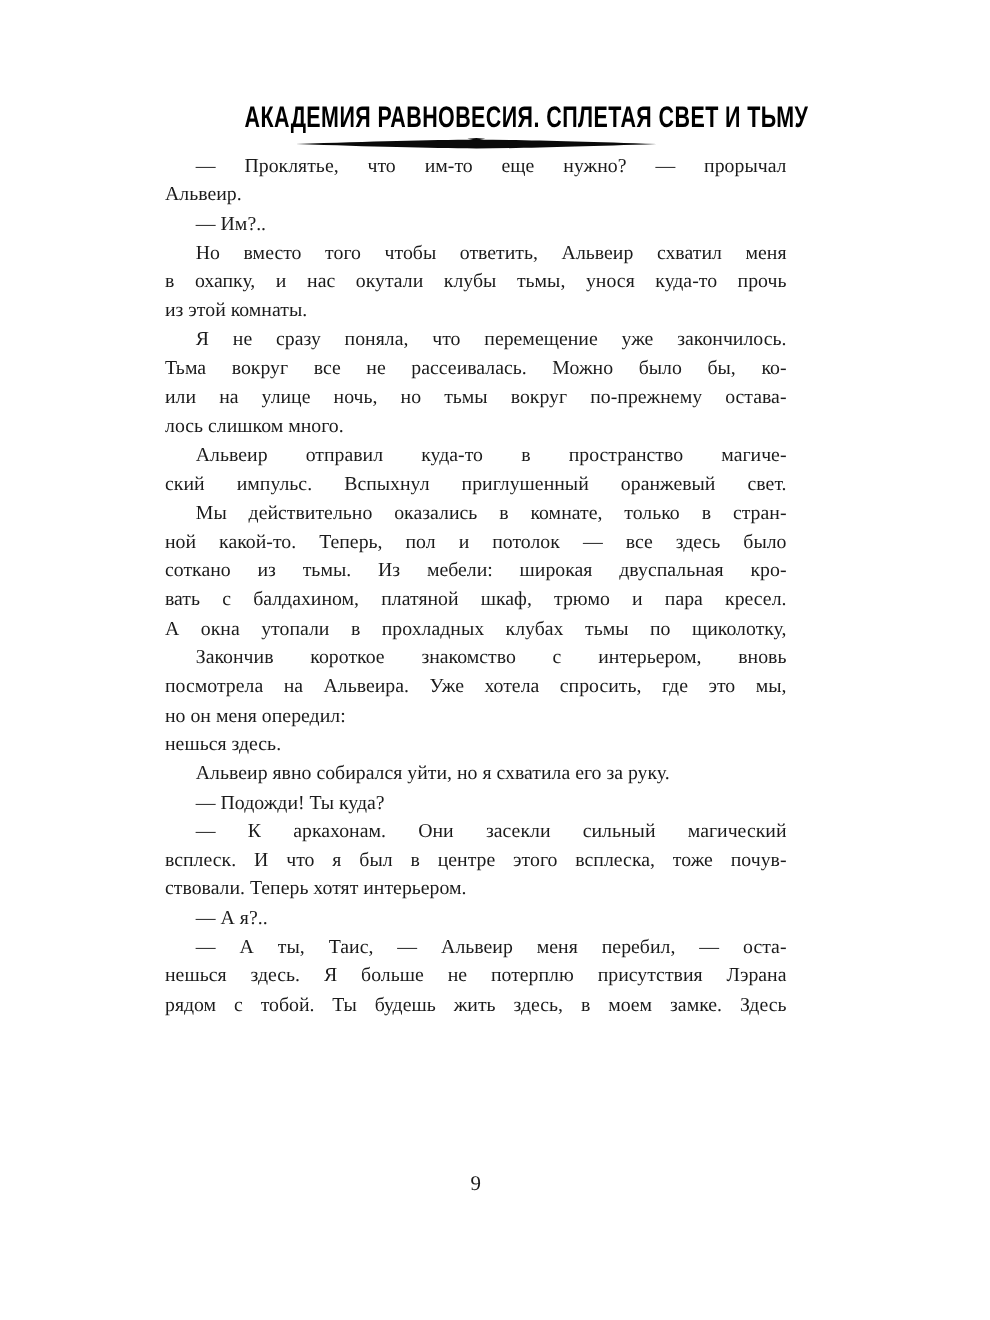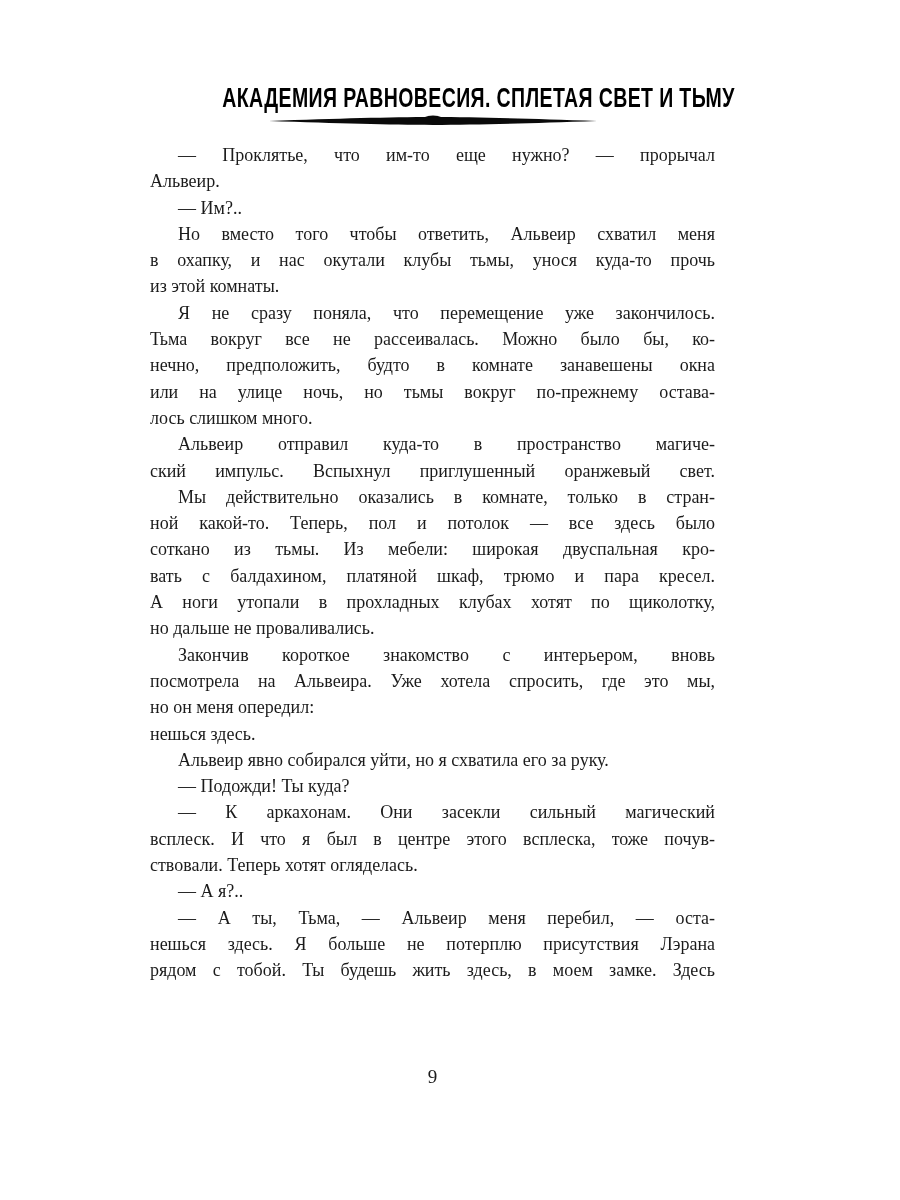--- a/index.html
+++ b/index.html
@@ -11,21 +11,21 @@
     position: relative;
     width: 900px;
     height: 1200px;
     background: var(--bg, #ffffff);
     overflow: hidden;
     font-family: "Liberation Serif", serif;
   }
   .content {
     position: absolute;
     left: 150px;
-    top: 82px;
+    top: 92px;
     width: 565px;
   }
   .running-head {
     text-align: center;
     white-space: nowrap;
     color: var(--header-color, #000000);
   }
   .running-head .title-inner {
     display: inline-block;
     font-family: "Liberation Sans", sans-serif;
@@ -34,21 +34,20 @@
     letter-spacing: 0.5px;
     transform: scale(0.78, 1.08);
     transform-origin: center top;
   }
   .ornament-wrap {
     margin-top: 4px;
     text-align: center;
     line-height: 0;
   }
   .body-text {
-    margin-top: 15px;
     font-size: 18px;
     line-height: 26.3px;
     color: var(--text-color, #1b1b1b);
   }
   .body-text .line {
     height: 26.3px;
     overflow: hidden;
     text-align: justify;
     text-align-last: justify;
   }
@@ -88,41 +87,39 @@
 
     <div class="body-text">
         <div class="line indent">— Проклятье, что им-то еще нужно? — прорычал</div>
         <div class="line last">Альвеир.</div>
         <div class="line indent last">— Им?..</div>
         <div class="line indent">Но вместо того чтобы ответить, Альвеир схватил меня</div>
         <div class="line">в охапку, и нас окутали клубы тьмы, унося куда-то прочь</div>
         <div class="line last">из этой комнаты.</div>
         <div class="line indent">Я не сразу поняла, что перемещение уже закончилось.</div>
         <div class="line">Тьма вокруг все не рассеивалась. Можно было бы, ко-</div>
-        <div class="line">нечно, предположить, будто в комнате занавешены окна</div>
         <div class="line">или на улице ночь, но тьмы вокруг по-прежнему остава-</div>
         <div class="line last">лось слишком много.</div>
         <div class="line indent">Альвеир отправил куда-то в пространство магиче-</div>
         <div class="line">ский импульс. Вспыхнул приглушенный оранжевый свет.</div>
         <div class="line indent">Мы действительно оказались в комнате, только в стран-</div>
         <div class="line">ной какой-то. Теперь, пол и потолок — все здесь было</div>
         <div class="line">соткано из тьмы. Из мебели: широкая двуспальная кро-</div>
         <div class="line">вать с балдахином, платяной шкаф, трюмо и пара кресел.</div>
-        <div class="line">А ноги утопали в прохладных клубах хотят по щиколотку,</div>
-        <div class="line last">но дальше не проваливались.</div>
+        <div class="line">А окна утопали в прохладных клубах тьмы по щиколотку,</div>
         <div class="line indent">Закончив короткое знакомство с интерьером, вновь</div>
         <div class="line">посмотрела на Альвеира. Уже хотела спросить, где это мы,</div>
         <div class="line last">но он меня опередил:</div>
         <div class="line last">нешься здесь.</div>
         <div class="line indent last">Альвеир явно собирался уйти, но я схватила его за руку.</div>
         <div class="line indent last">— Подожди! Ты куда?</div>
         <div class="line indent">— К аркахонам. Они засекли сильный магический</div>
         <div class="line">всплеск. И что я был в центре этого всплеска, тоже почув-</div>
-        <div class="line last">ствовали. Теперь хотят огляделась.</div>
+        <div class="line last">ствовали. Теперь хотят интерьером.</div>
         <div class="line indent last">— А я?..</div>
-        <div class="line indent">— А ты, Тьма, — Альвеир меня перебил, — оста-</div>
+        <div class="line indent">— А ты, Таис, — Альвеир меня перебил, — оста-</div>
         <div class="line">нешься здесь. Я больше не потерплю присутствия Лэрана</div>
         <div class="line">рядом с тобой. Ты будешь жить здесь, в моем замке. Здесь</div>
       </div>
   </div>
 
   <div class="folio">9</div>
 </div>
 
 </body></html>

